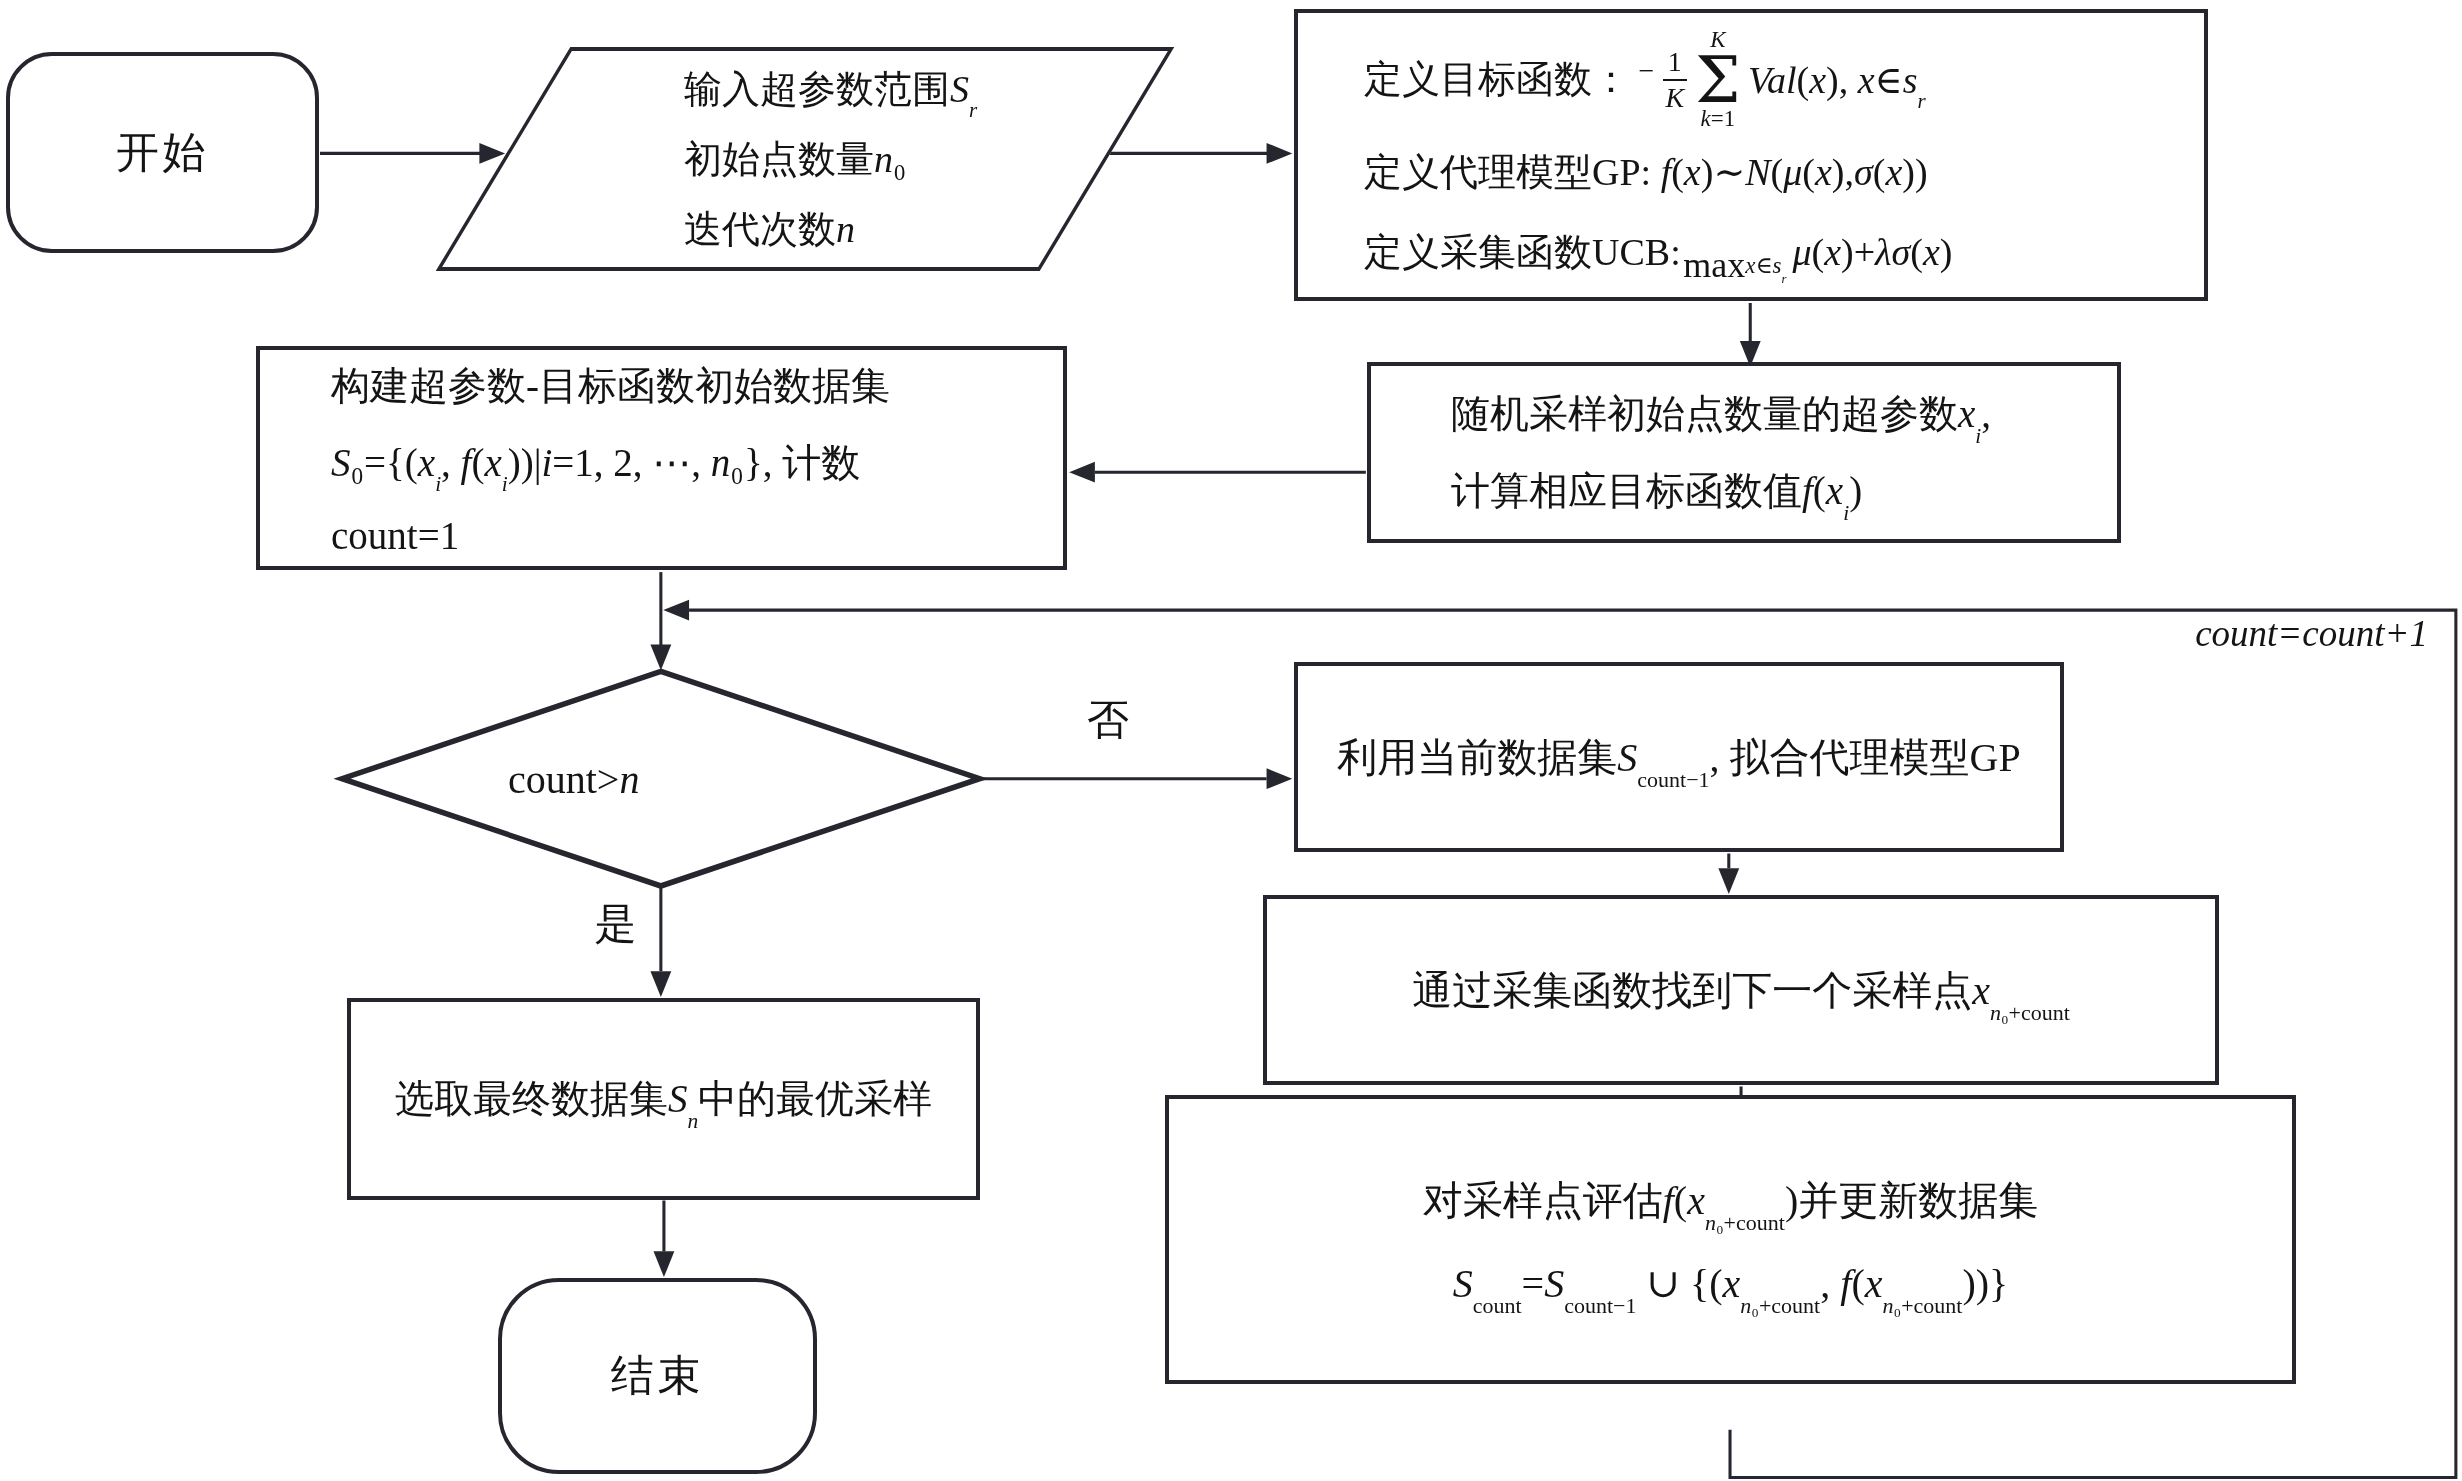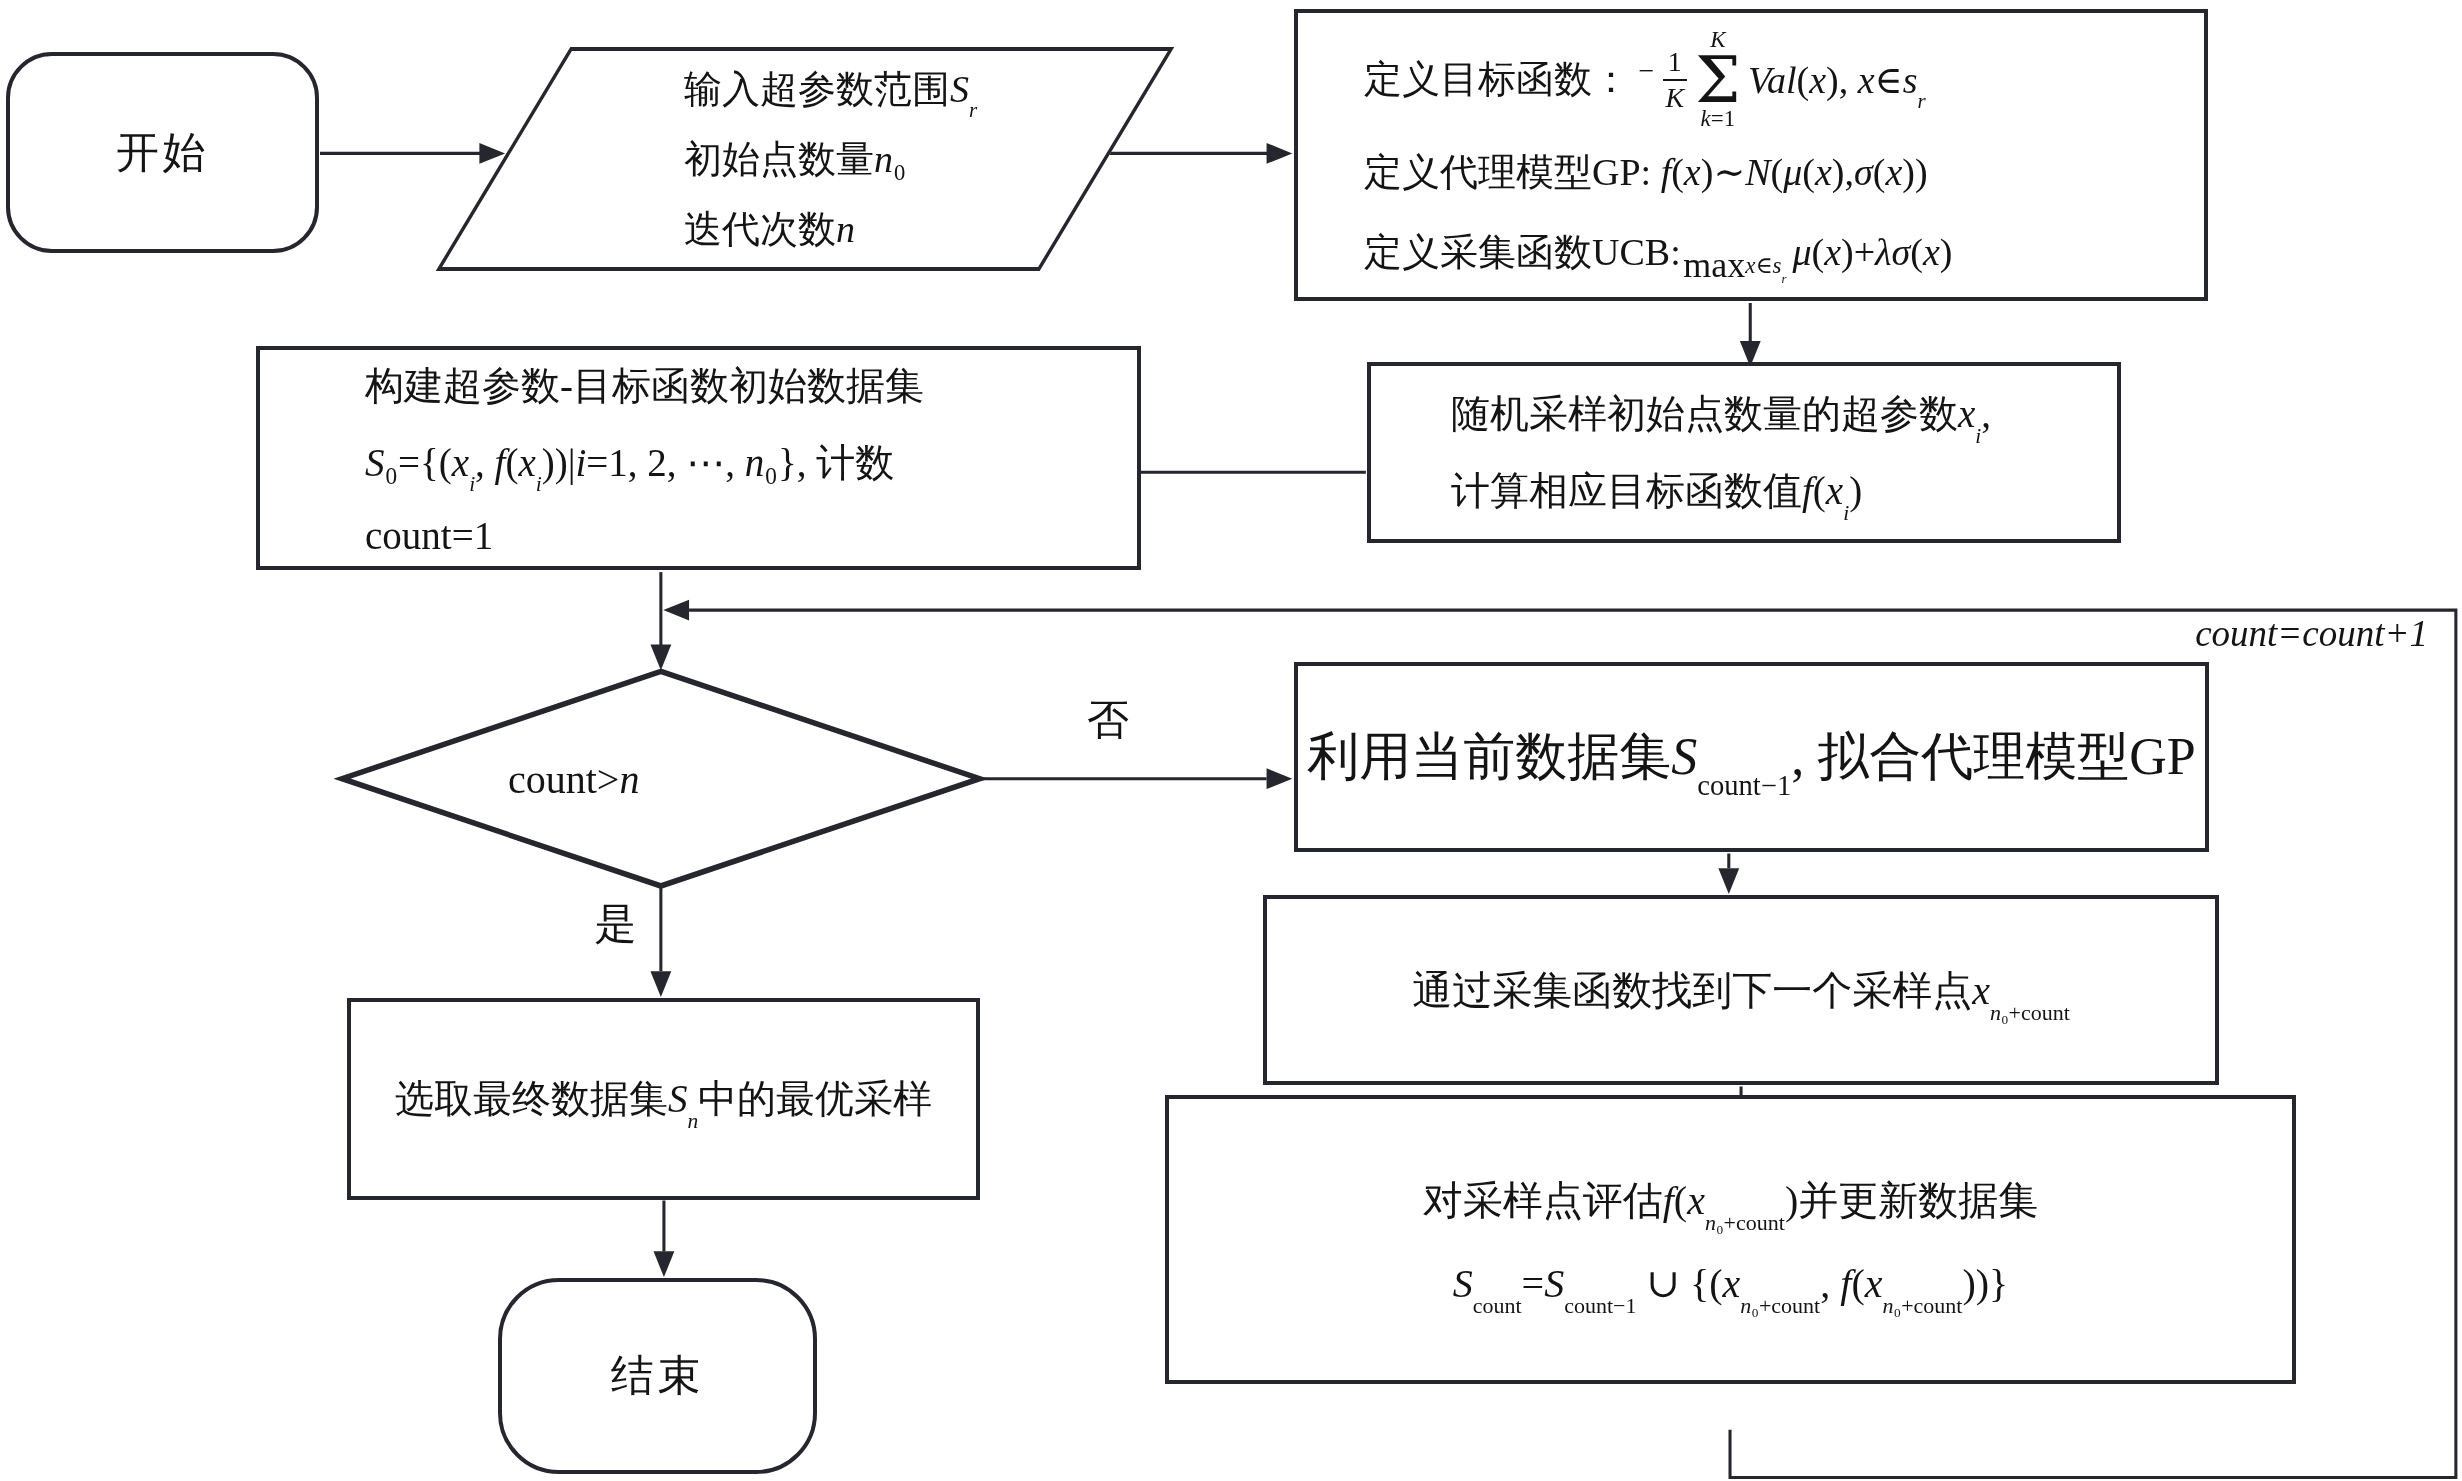--- a/index.html
+++ b/index.html
@@ -13,22 +13,22 @@
   #end{left:498px;top:1278px;width:319px;height:196px;border-radius:61px;}
   #para{position:absolute;left:503px;top:47px;width:604px;height:224px;
         border:4.9px solid #26262e;background:#fff;transform:skewX(-31deg);box-sizing:border-box;}
   #para-text{position:absolute;left:684px;top:54px;font-size:38px;line-height:70px;white-space:nowrap;}
   #define{left:1294px;top:9.2px;width:914px;height:292px;padding:8.6px 0 0 66px;justify-content:flex-start;font-size:38px;}
   .frow{display:flex;align-items:center;white-space:nowrap;}
   .row1{height:120px;}
   .row2{height:72px;}
   .row3{height:93px;}
   #sample{left:1367px;top:362px;width:754px;height:181px;padding-left:80px;font-size:39px;row-gap:23px;white-space:nowrap;}
-  #build{left:256px;top:346px;width:885px;height:224px;padding-left:105px;font-size:39px;row-gap:23px;white-space:nowrap;}
-  #fit{left:1294px;top:662px;width:915px;height:190px;align-items:center;font-size:52px;white-space:nowrap;}
+  #build{left:256px;top:346px;width:811px;height:224px;padding-left:71px;font-size:39px;row-gap:23px;white-space:nowrap;}
+  #fit{left:1294px;top:662px;width:770px;height:190px;align-items:center;font-size:40px;white-space:nowrap;}
   #acquire{left:1263px;top:895px;width:956px;height:190px;align-items:center;font-size:40px;white-space:nowrap;}
   #update{left:1165px;top:1095px;width:1131px;height:289px;align-items:center;font-size:40px;row-gap:32px;white-space:nowrap;}
   #select{left:347px;top:998px;width:633px;height:202px;align-items:center;font-size:39px;white-space:nowrap;}
   .floating{position:absolute;white-space:nowrap;}
   #diamond-label{left:508px;top:756px;width:307px;text-align:left;font-size:40px;}
   #label-no{left:1062px;top:692px;width:92px;text-align:center;font-size:42px;}
   #label-yes{left:571px;top:896px;width:89px;text-align:center;font-size:42px;}
   #label-counter{left:2085px;top:612px;width:343px;text-align:right;font-size:37px;font-style:italic;}
   i{font-style:italic;}
   sub{font-size:0.55em;line-height:0;position:relative;top:0.32em;}

